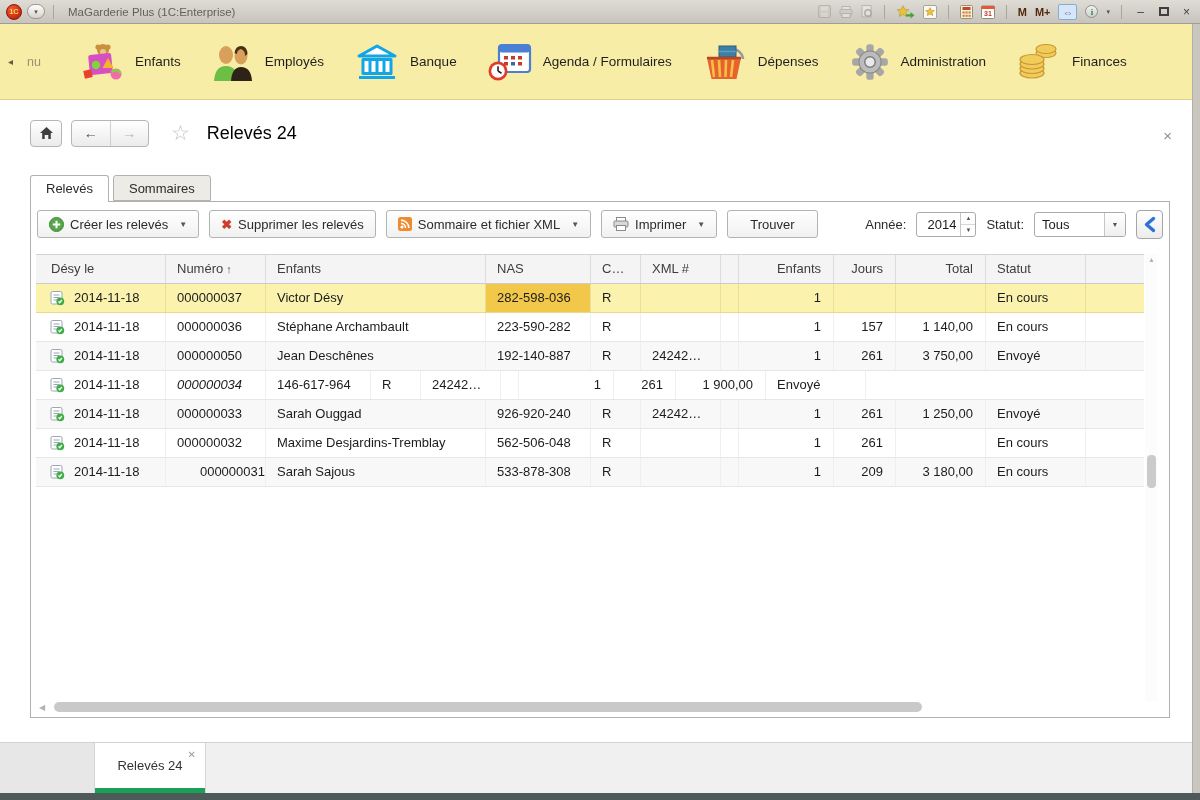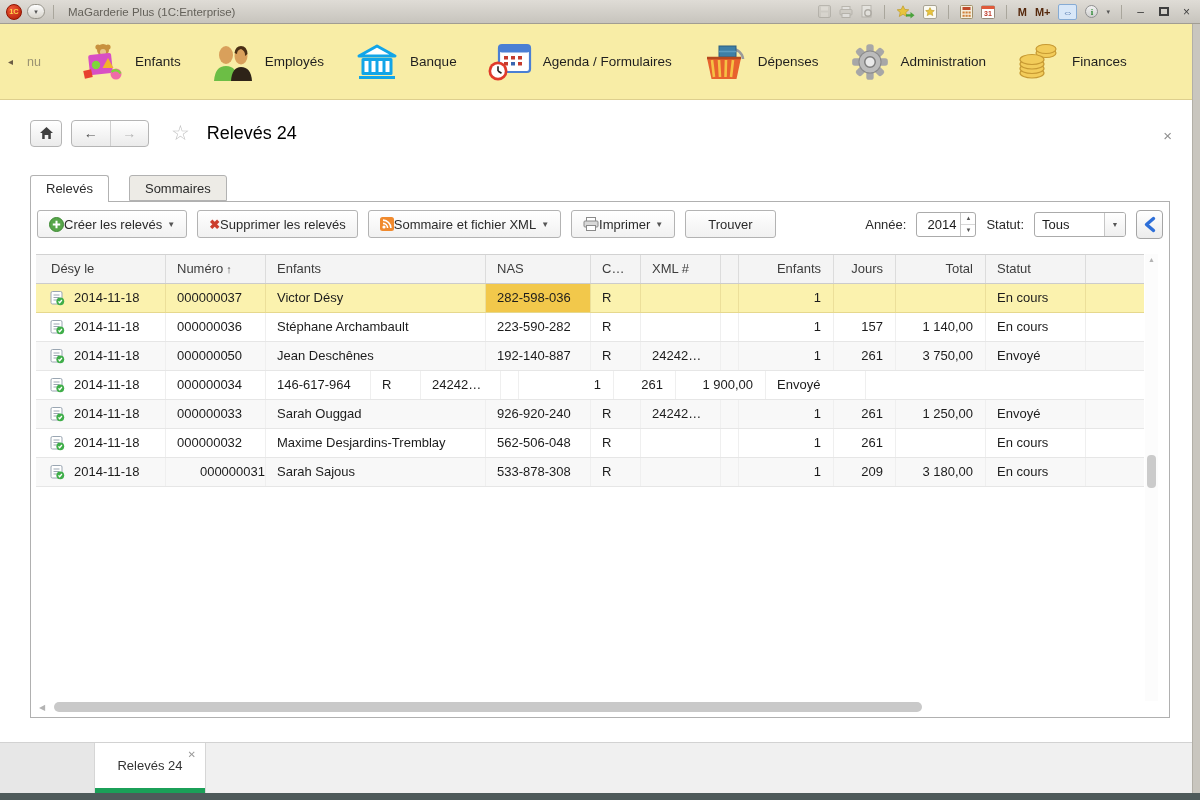--- a/index.html
+++ b/index.html
@@ -42,28 +42,28 @@
   .histgroup { width:78px; margin-left:9px; }
   .histgroup .half { flex:1; text-align:center; font-size:14px; line-height:25px; }
   .histgroup .back { color:#4a4a4a; border-right:1px solid #cfcfcf; }
   .histgroup .fwd { color:#b3b3b3; }
   .fav-star { margin-left:22px; font-size:21px; color:#c3c3c3; }
   .page-title { margin-left:17px; font-size:18px; color:#000; }
   .form-close { position:absolute; right:20px; top:26px; color:#8f8f8f; font-size:15px; }
 
   
   .doc-tabs { position:absolute; top:74px; left:30px; display:flex; align-items:flex-start; z-index:3; }
-  .doc-tab { padding:0 15px; font-size:13px; border:1px solid #b2b2b2; border-radius:3px 3px 0 0; color:#2b2b2b; margin-right:20px; }
+  .doc-tab { padding:0 15px; font-size:13px; border:1px solid #b2b2b2; border-radius:3px 3px 0 0; color:#2b2b2b; margin-right:4px; }
   .doc-tab.active { background:#fff; height:27px; line-height:26px; border-bottom:none; }
   .doc-tab.inactive { background:#edebe6; height:26px; line-height:25px; }
 
   
   .panel { position:absolute; top:100px; left:30px; width:1140px; height:517px; border:1px solid #b0b0b0; background:#fff; }
   .toolbar { position:absolute; top:7px; left:6px; right:6px; height:30px; display:flex; align-items:center; gap:10px; }
-  .tb-btn { display:inline-flex; align-items:center; height:28px; padding:0 11px; font-size:13px; color:#2b2b2b;
+  .tb-btn { display:inline-flex; align-items:center; gap:6px; height:28px; padding:0 11px; font-size:13px; color:#2b2b2b;
     background:linear-gradient(#ffffff,#f1f1f1); border:1px solid #b3b3b3; border-radius:3px; white-space:nowrap; }
   .tb-btn .dd { font-size:8px; color:#555; margin-left:5px; }
   .x-glyph { color:#cc3e2e; font-size:13px; font-weight:bold; }
   .spacer { flex:1; }
   .ctl-label { font-size:13px; color:#2b2b2b; }
   .spinner { display:flex; width:60px; height:25px; border:1px solid #ababab; border-radius:3px; background:#fff; overflow:hidden; }
   .spin-val { flex:1; font-size:13px; line-height:23px; text-align:right; padding-right:4px; }
   .spin-btns { width:15px; border-left:1px solid #c6c6c6; display:flex; flex-direction:column; }
   .spin-btns span { flex:1; font-size:6px; color:#555; text-align:center; line-height:11px; }
   .spin-btns .up { border-bottom:1px solid #d8d8d8; }
@@ -456,21 +456,21 @@
           <div class="trow">
             <div class="td datecell" style="width: 130px;">
   <svg width="16" height="16" viewBox="0 0 16 16">
     <rect x="2" y="1.5" width="11" height="12.5" rx="1.5" fill="#ffffff" stroke="#9aa6b2"></rect>
     <path d="M4.5 5 h6 M4.5 7.5 h6 M4.5 10 h4" stroke="#9aa6b2" stroke-width="1"></path>
     <circle cx="11.3" cy="11.3" r="3.9" fill="#3fae49"></circle>
     <path d="M9.5 11.3 l1.2 1.4 l2.2 -2.7" stroke="#fff" stroke-width="1.3" fill="none"></path>
   </svg>
 <span>2014-11-18</span>
             </div>
-            <div class="td" style="width: 100px;">000000034</div>
+            <div class="td" style="width: 100px; font-style: italic;">000000034</div>
             <div class="td" style="width: 105px;">146-617-964</div>
             <div class="td" style="width: 50px;">R</div>
             <div class="td" style="width: 80px;">24242…</div>
             <div class="td" style="width: 18px;"></div>
             <div class="td tr" style="width: 95px;">1</div>
             <div class="td tr" style="width: 62px;">261</div>
             <div class="td tr" style="width: 90px;">1 900,00</div>
             <div class="td" style="width: 100px;">Envoyé</div>
             <div class="td fillcol"></div>
           </div>

